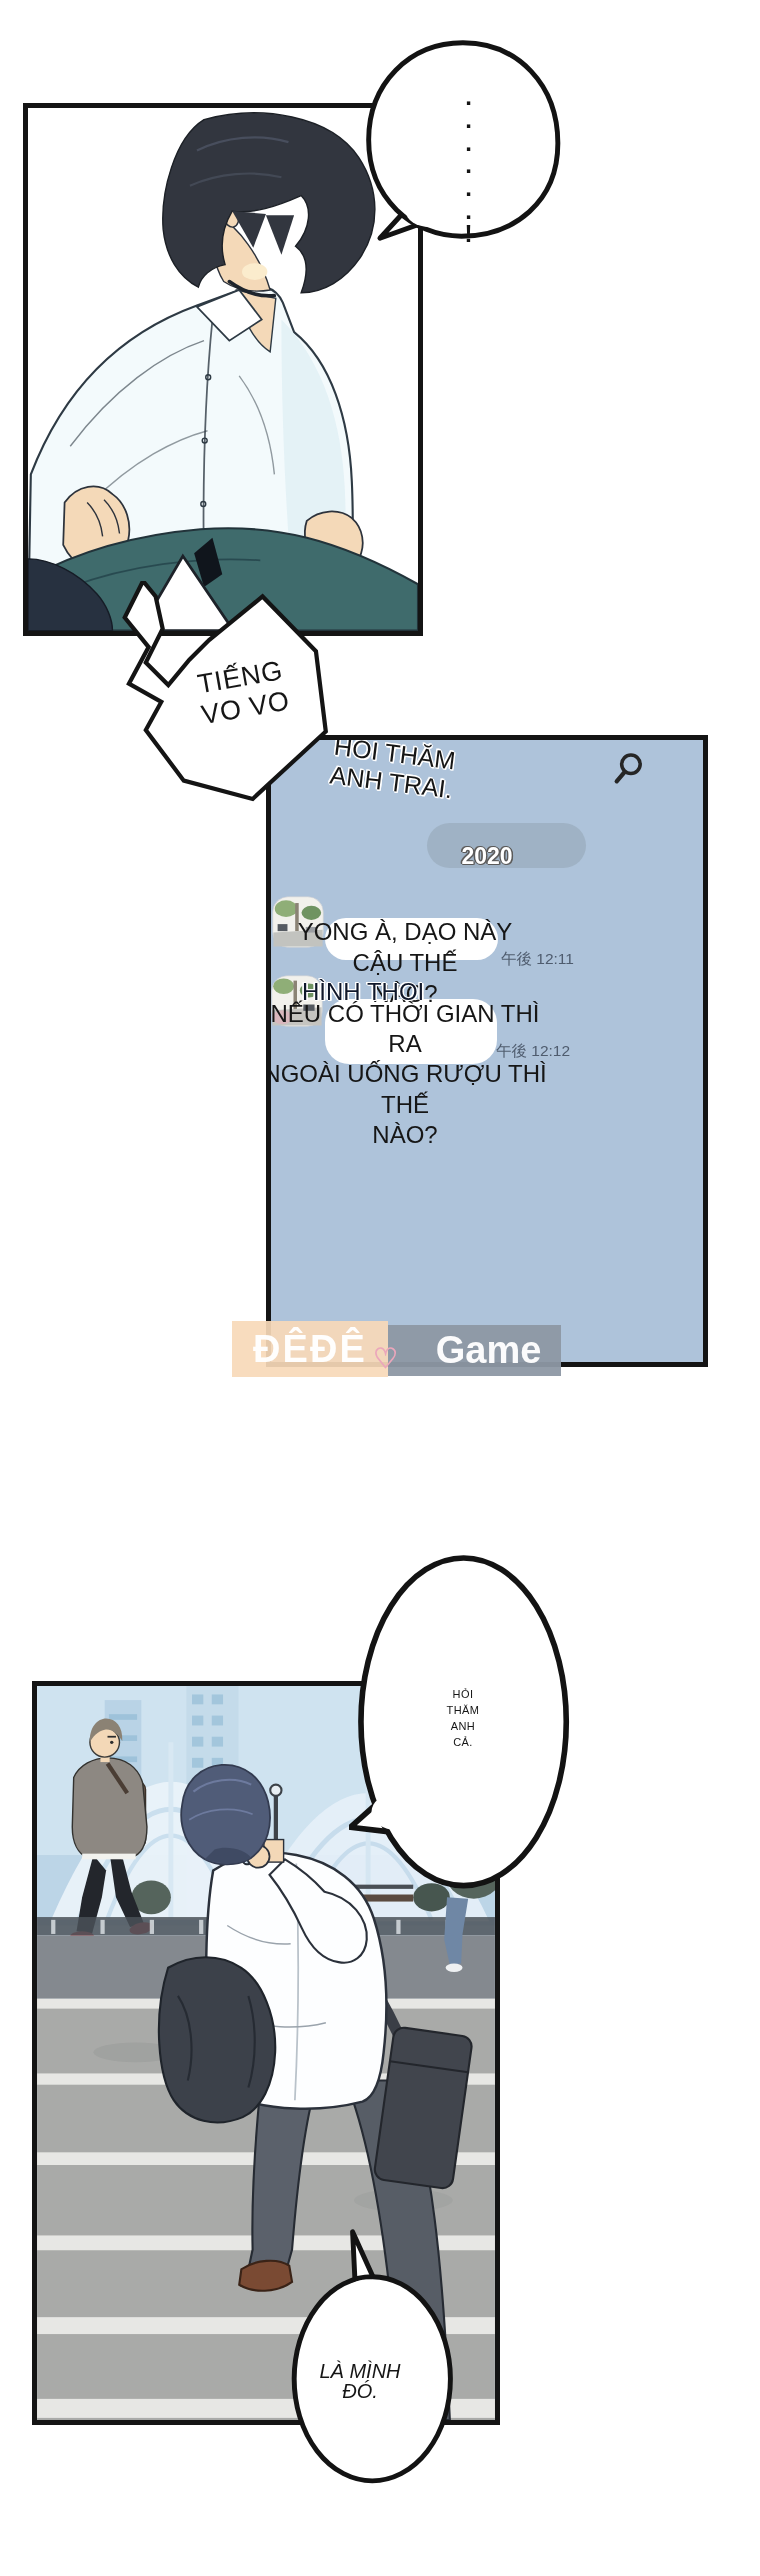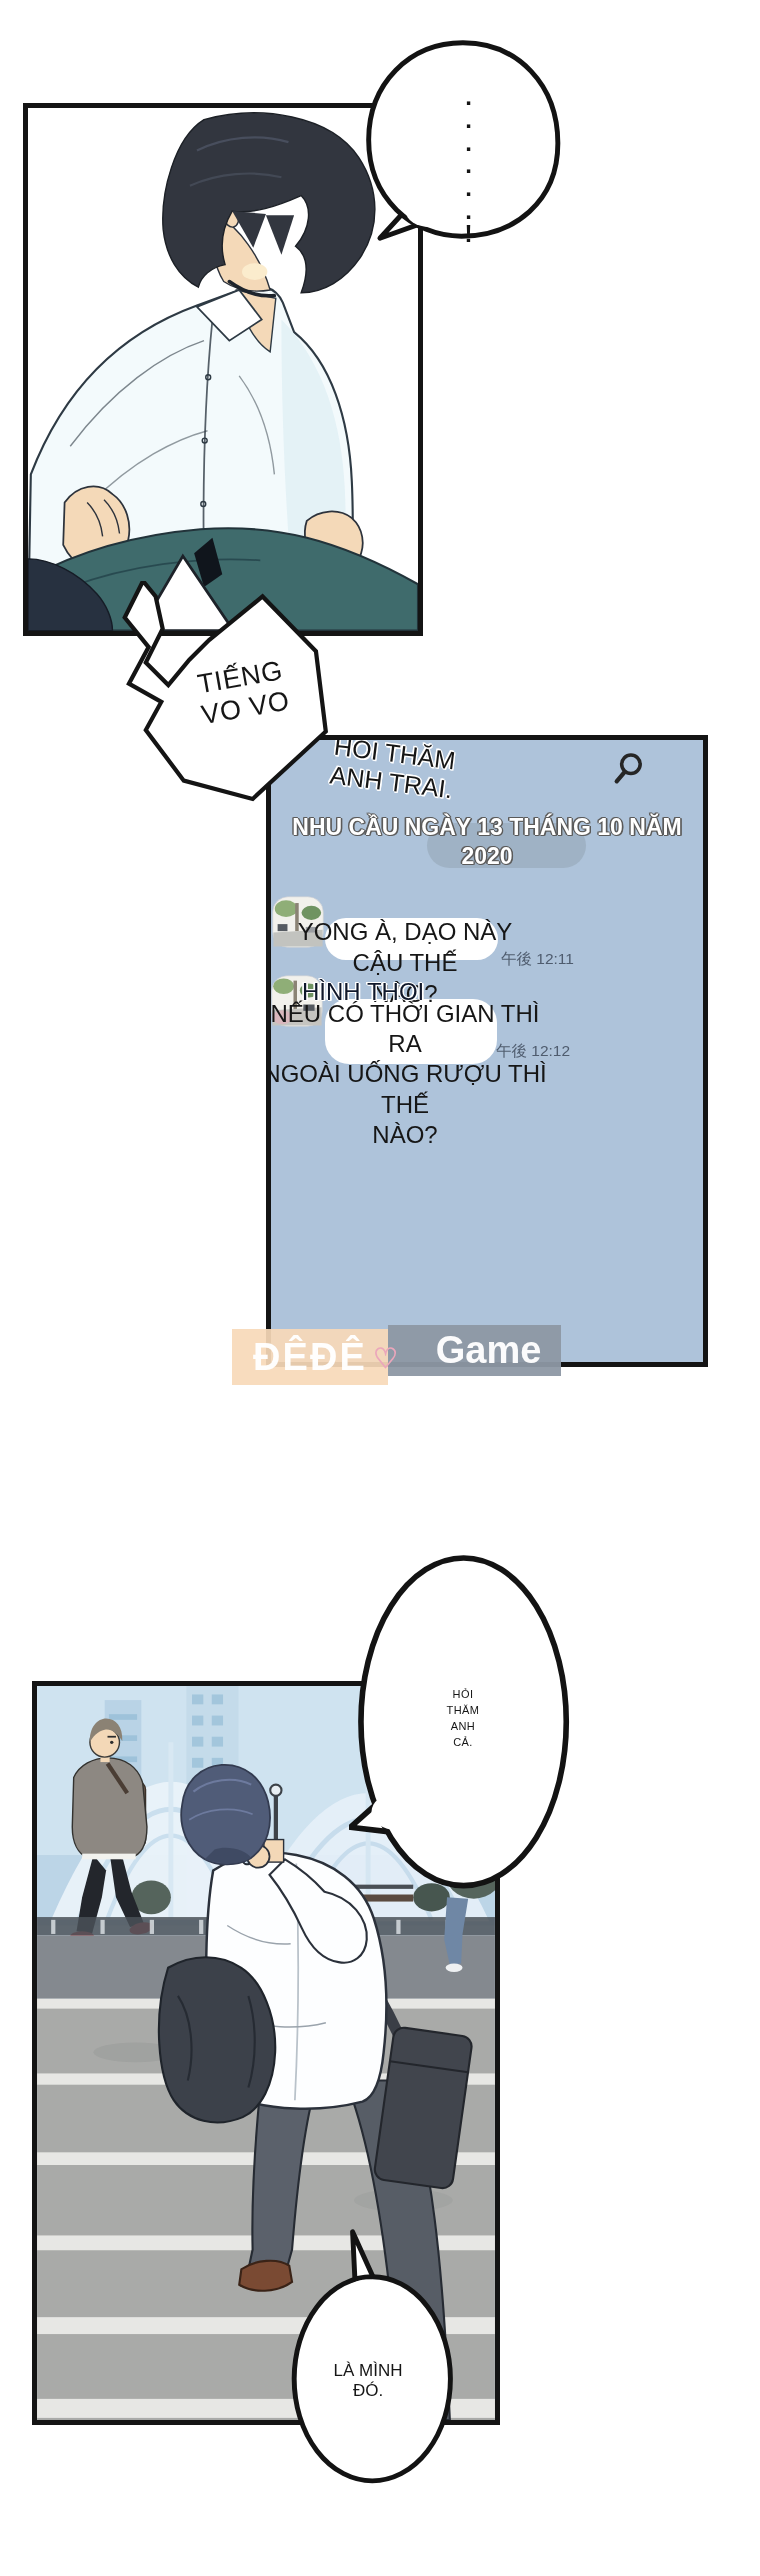--- a/index.html
+++ b/index.html
@@ -6,21 +6,21 @@
   #page{position:relative;width:761px;height:2576px;background:#ffffff;overflow:hidden;
         font-family:"Liberation Sans",sans-serif;color:#1a1a1a;}
   .abs{position:absolute;}
   .panel{position:absolute;border:5px solid #141414;background:#fff;box-sizing:border-box;overflow:hidden;}
   svg{display:block;}
   .btext{color:#161616;text-align:center;line-height:1.15;}
   .outline-w{text-shadow:-1.4px 0 #fff,1.4px 0 #fff,0 -1.4px #fff,0 1.4px #fff,1.4px 1.4px #fff,-1.4px -1.4px #fff;}
   .outline-d{text-shadow:-1.4px 0 #5a5a5a,1.4px 0 #5a5a5a,0 -1.4px #5a5a5a,0 1.4px #5a5a5a,1.4px 1.4px #6a6a6a,-1.4px -1.4px #6a6a6a;}
   .vdots{writing-mode:vertical-rl;text-orientation:upright;letter-spacing:-4.2px;
          font-size:24px;font-weight:700;color:#141414;line-height:1;}
-  .wm-block{display:flex;align-items:center;justify-content:center;font-weight:700;color:rgba(255,255,255,.96);margin-top:8px;}
+  .wm-block{display:flex;align-items:center;justify-content:center;font-weight:700;color:rgba(255,255,255,.96);}
 </style>
 </head>
 <body>
 
 <div id="page">
 
   <div class="panel" style="left:22.5px;top:103px;width:400px;height:533px;">
     <svg width="390" height="523" viewBox="0 0 554 742">
       <rect width="554" height="742" fill="#ffffff"></rect>
 
@@ -99,21 +99,21 @@
       <span>ANH TRAI.</span>
     </div>
 
     <svg class="abs" style="left:340px;top:10px;" width="37" height="37" viewBox="0 0 52 52">
       <circle cx="28" cy="20" r="13" fill="none" stroke="#262626" stroke-width="5"></circle>
       <line x1="19" y1="31" x2="8" y2="44" stroke="#262626" stroke-width="6" stroke-linecap="round"></line>
     </svg>
 
     <div class="abs" style="left:156px;top:83px;width:159px;height:45px;border-radius:22.5px;background:#9db0c2;opacity:.9;"></div>
     <div class="abs btext outline-d" style="left:7px;top:73px;width:418px;font-size:23px;font-weight:700;color:#fff;line-height:1.25;">
-      <span>NHU CẦU NGÀY 13 THÁNG 10 NĂM</span><br>
+      <br>
       <span>2020</span>
     </div>
 
     <svg class="abs" style="left:1.4px;top:156px;" width="52" height="52" viewBox="0 0 74 74">
       <rect x="1" y="1" width="72" height="72" rx="22" fill="#f2f1ec" stroke="#c9cdd4" stroke-width="1"></rect>
       <ellipse cx="20" cy="18" rx="16" ry="12" fill="#8fae77"></ellipse>
       <ellipse cx="56" cy="24" rx="14" ry="10" fill="#6f9361"></ellipse>
       <rect x="33" y="10" width="5" height="40" fill="#8b8375"></rect>
       <path d="M 2 52 L 72 48 L 72 72 L 2 72 Z" fill="#c2c3bf"></path>
       <rect x="8" y="40" width="14" height="10" fill="#555a61"></rect>
@@ -311,19 +311,19 @@
     <span>THĂM</span><br>
     <span>ANH</span><br>
     <span>CẢ.</span>
   </div>
 
   <svg class="abs" style="left:285px;top:2212px;z-index:10;" width="176" height="278" viewBox="0 0 250 395">
     <path d="M 100 110 L 96 28 L 134 112 Z" fill="#ffffff" stroke="#131313" stroke-width="7" stroke-linejoin="round"></path>
     <ellipse cx="124" cy="237" rx="111" ry="145" fill="#ffffff" stroke="#131313" stroke-width="7"></ellipse>
     <ellipse cx="116" cy="116" rx="30" ry="20" fill="#ffffff"></ellipse>
   </svg>
-  <div class="abs btext" style="left:315px;top:2361px;width:106px;z-index:11;font-size:17px;line-height:20px;">
+  <div class="abs btext" style="left:307px;top:2361px;width:106px;z-index:11;font-size:20px;line-height:20px;font-style:italic;">
     <span>LÀ MÌNH</span><br>
     <span>ĐÓ.</span>
   </div>
 
 </div>
 
 
 </body></html>

